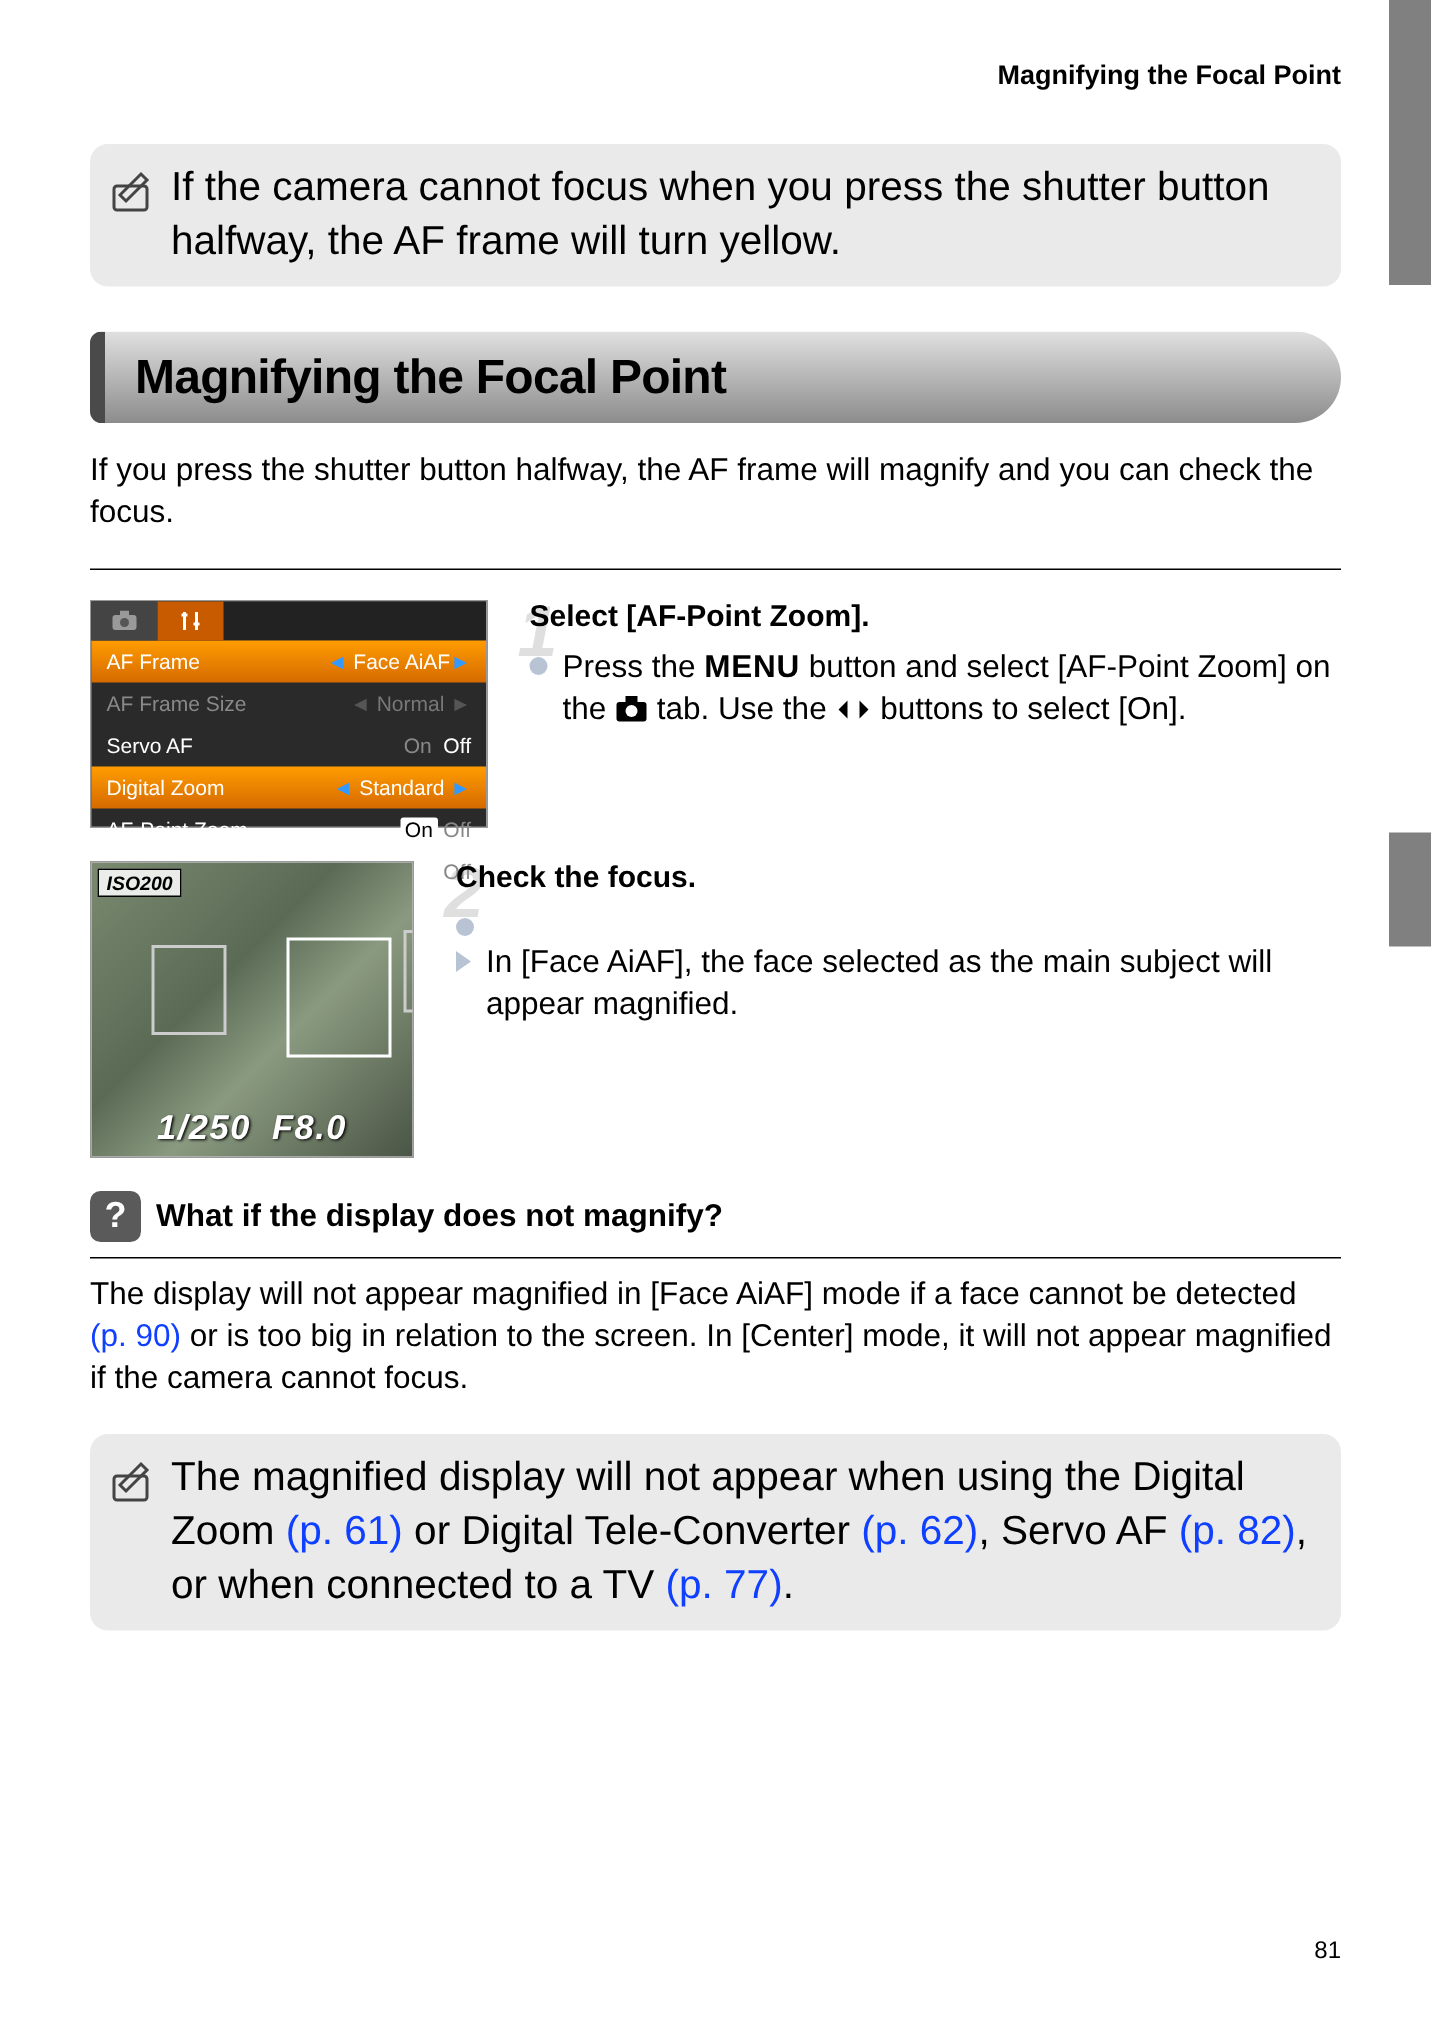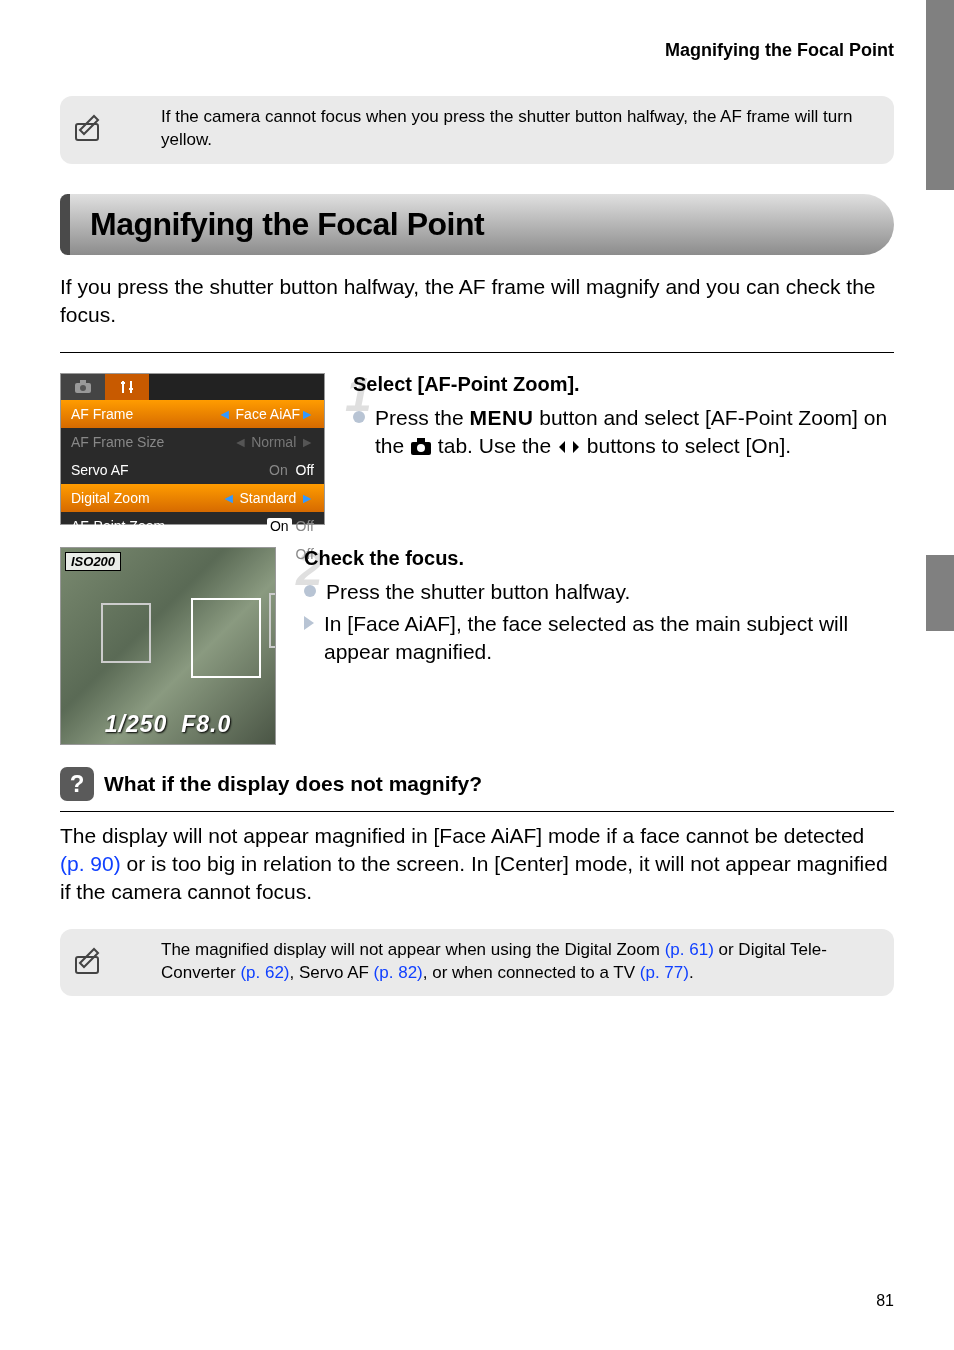--- a/index.html
+++ b/index.html
@@ -47,23 +47,22 @@
     margin-bottom: 30px;
   }
   .note-icon {
     width: 34px;
     height: 34px;
     flex-shrink: 0;
     margin-right: 10px;
     margin-top: 4px;
   }
   .note-text {
-    font-size: 17px;
+    font-size: 27px;
     line-height: 1.35;
-    margin-left: 47px;
   }
   .section-header {
     background: linear-gradient(to bottom, #e0e0e0 0%, #8c8c8c 100%);
     border-radius: 10px 40px 40px 10px;
     border-left: 10px solid #4a4a4a;
     padding: 12px 20px;
     margin-bottom: 18px;
   }
   .section-header-text {
     font-family: Arial Black, Arial, sans-serif;
@@ -345,21 +344,20 @@
         <span>1/250</span>
         <span>F8.0</span>
       </div>
     </div>
 
     <div class="step-content">
       <div class="step-num">2</div>
       <div class="step-title">Check the focus.</div>
       <div class="bullet-line">
         <span class="bullet-dot"></span>
-        <span>Press the shutter button halfway.</span>
       </div>
       <div class="bullet-line">
         <span class="bullet-arrow"></span>
         <span>In [Face AiAF], the face selected as the main subject will appear magnified.</span>
       </div>
     </div>
   </div>
 
   <div class="qa-header">
     <div class="qa-icon">?</div>

